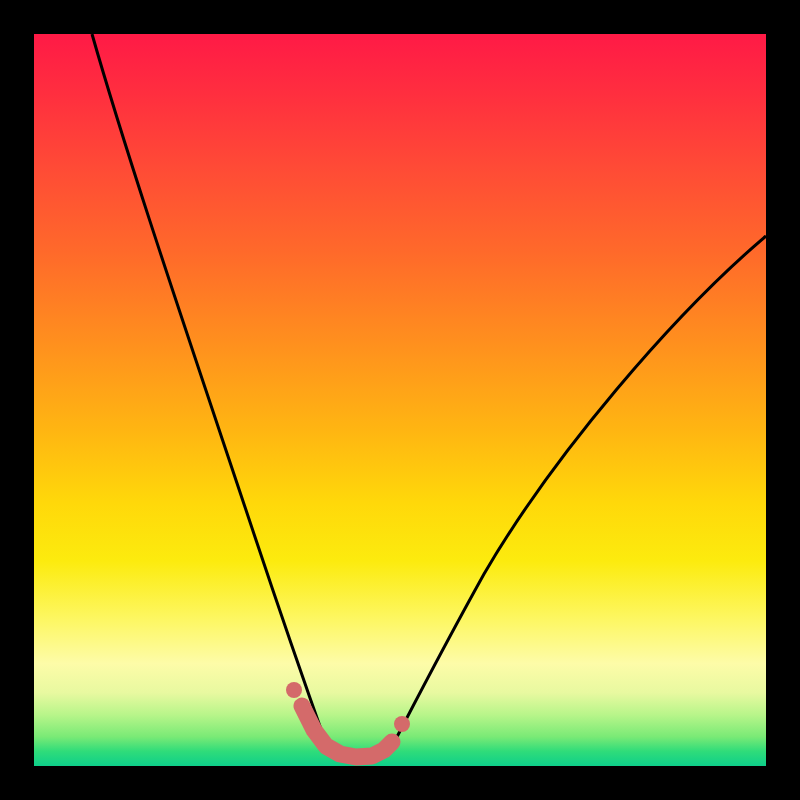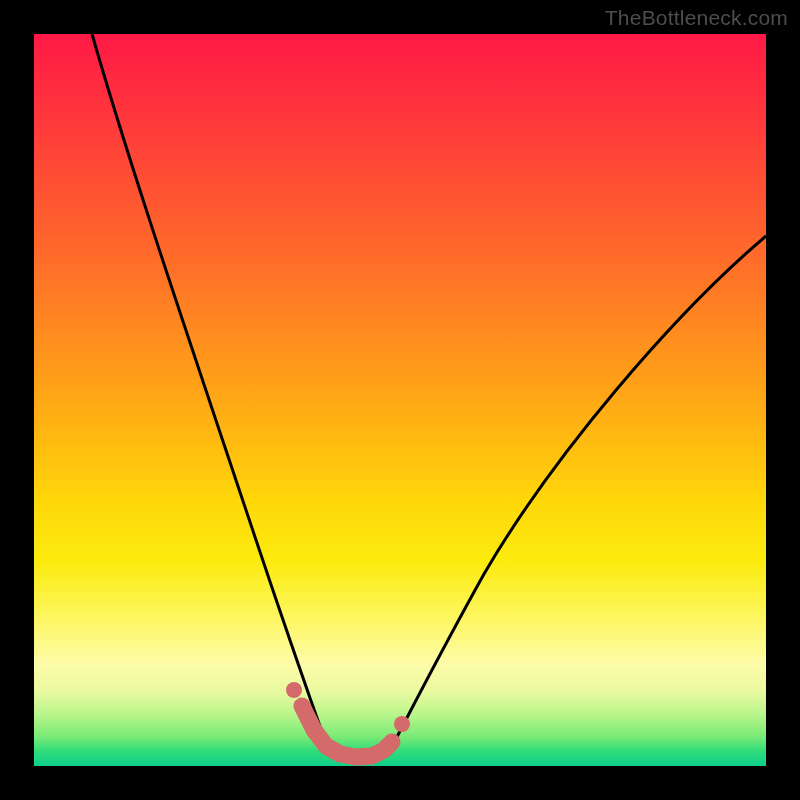--- a/index.html
+++ b/index.html
@@ -60,21 +60,20 @@
     top: 0;
     width: 732px;
     height: 732px;
     overflow: visible;
   }
 </style>
 </head>
 <body>
 
 <div class="frame">
-  <div class="watermark">TheBottleneck.com</div>
 
   <div class="plot-area">
     <svg class="curves" viewBox="0 0 732 732">
 
       <path d="M 58 0
                C 95 130, 160 320, 220 500
                C 252 596, 278 670, 295 718" fill="none" stroke="#000" stroke-width="3"></path>
 
       <path d="M 355 718
                C 370 690, 400 630, 450 540

